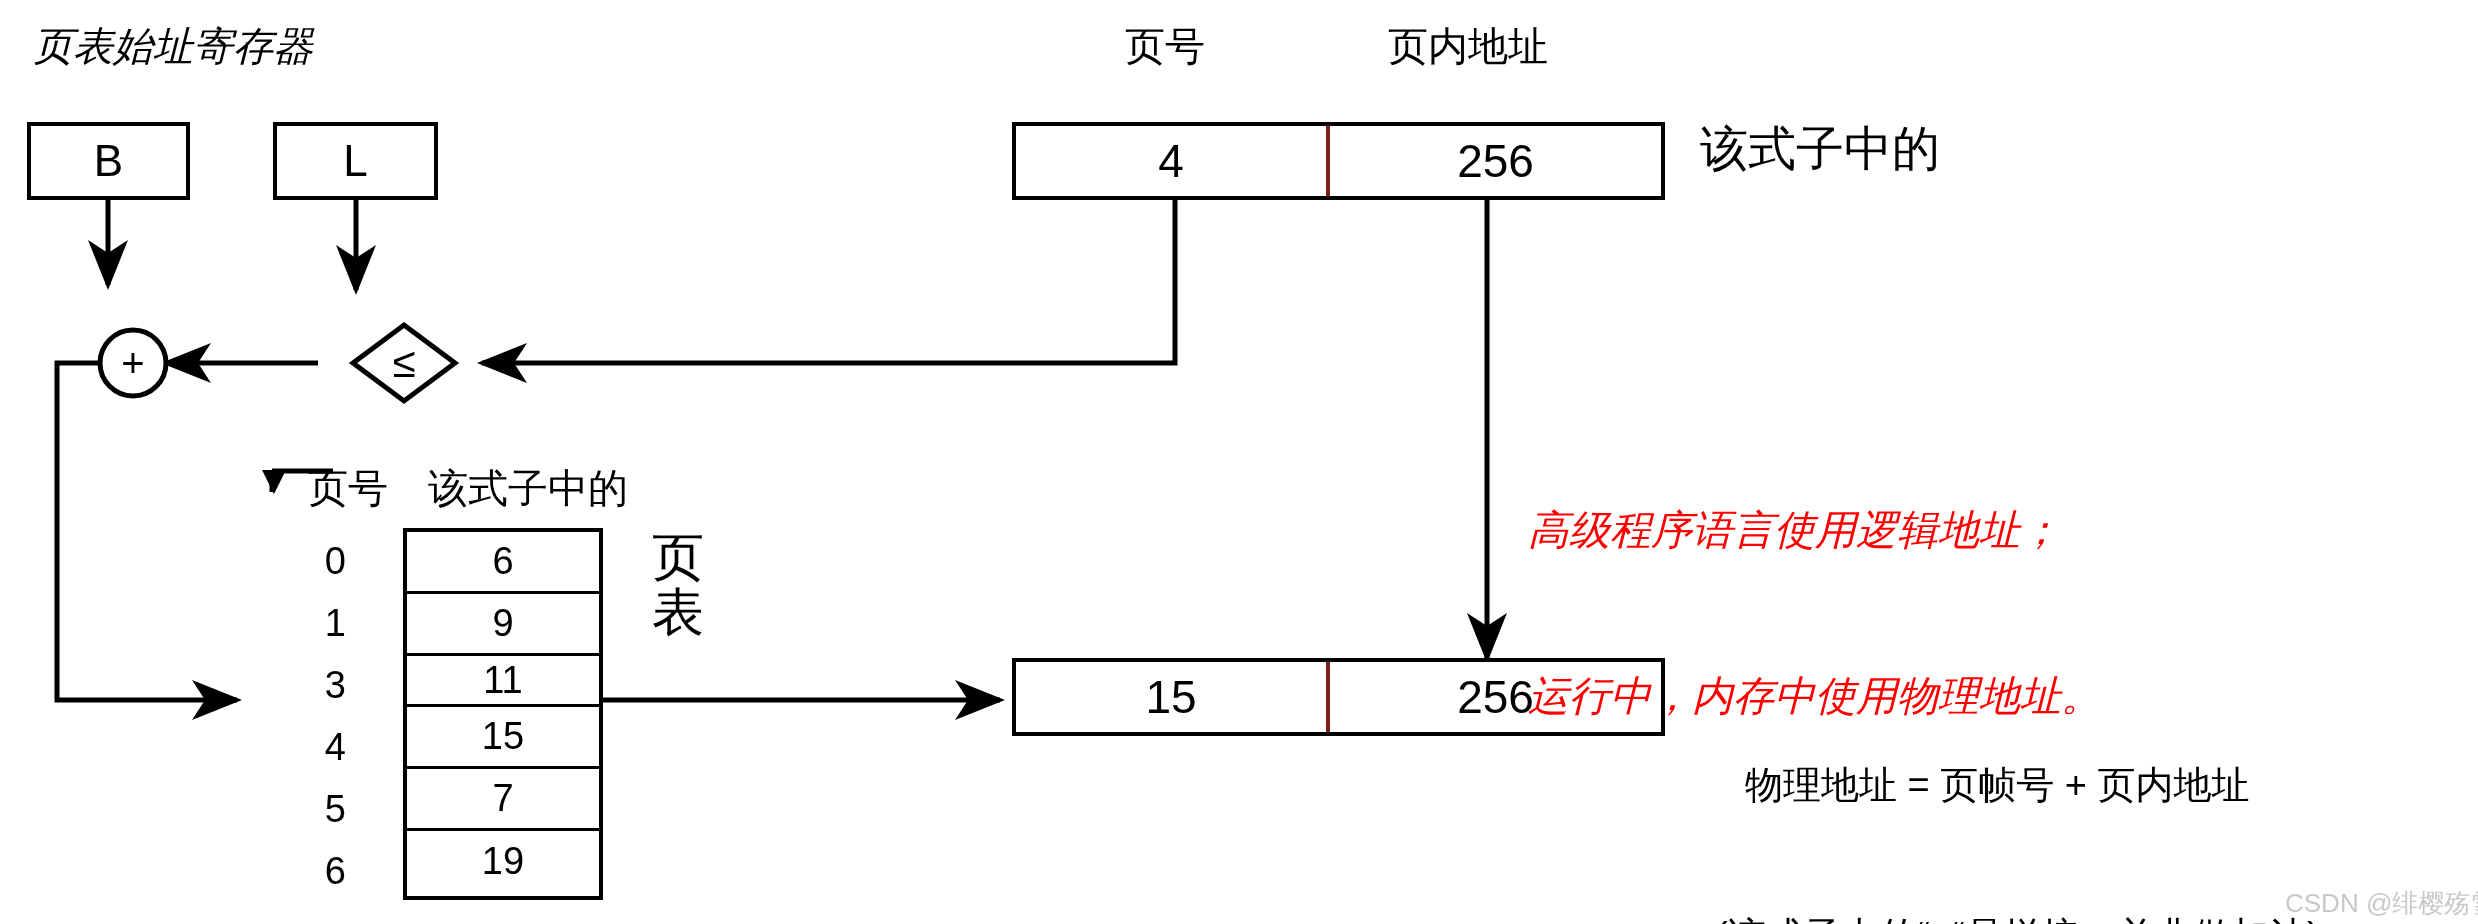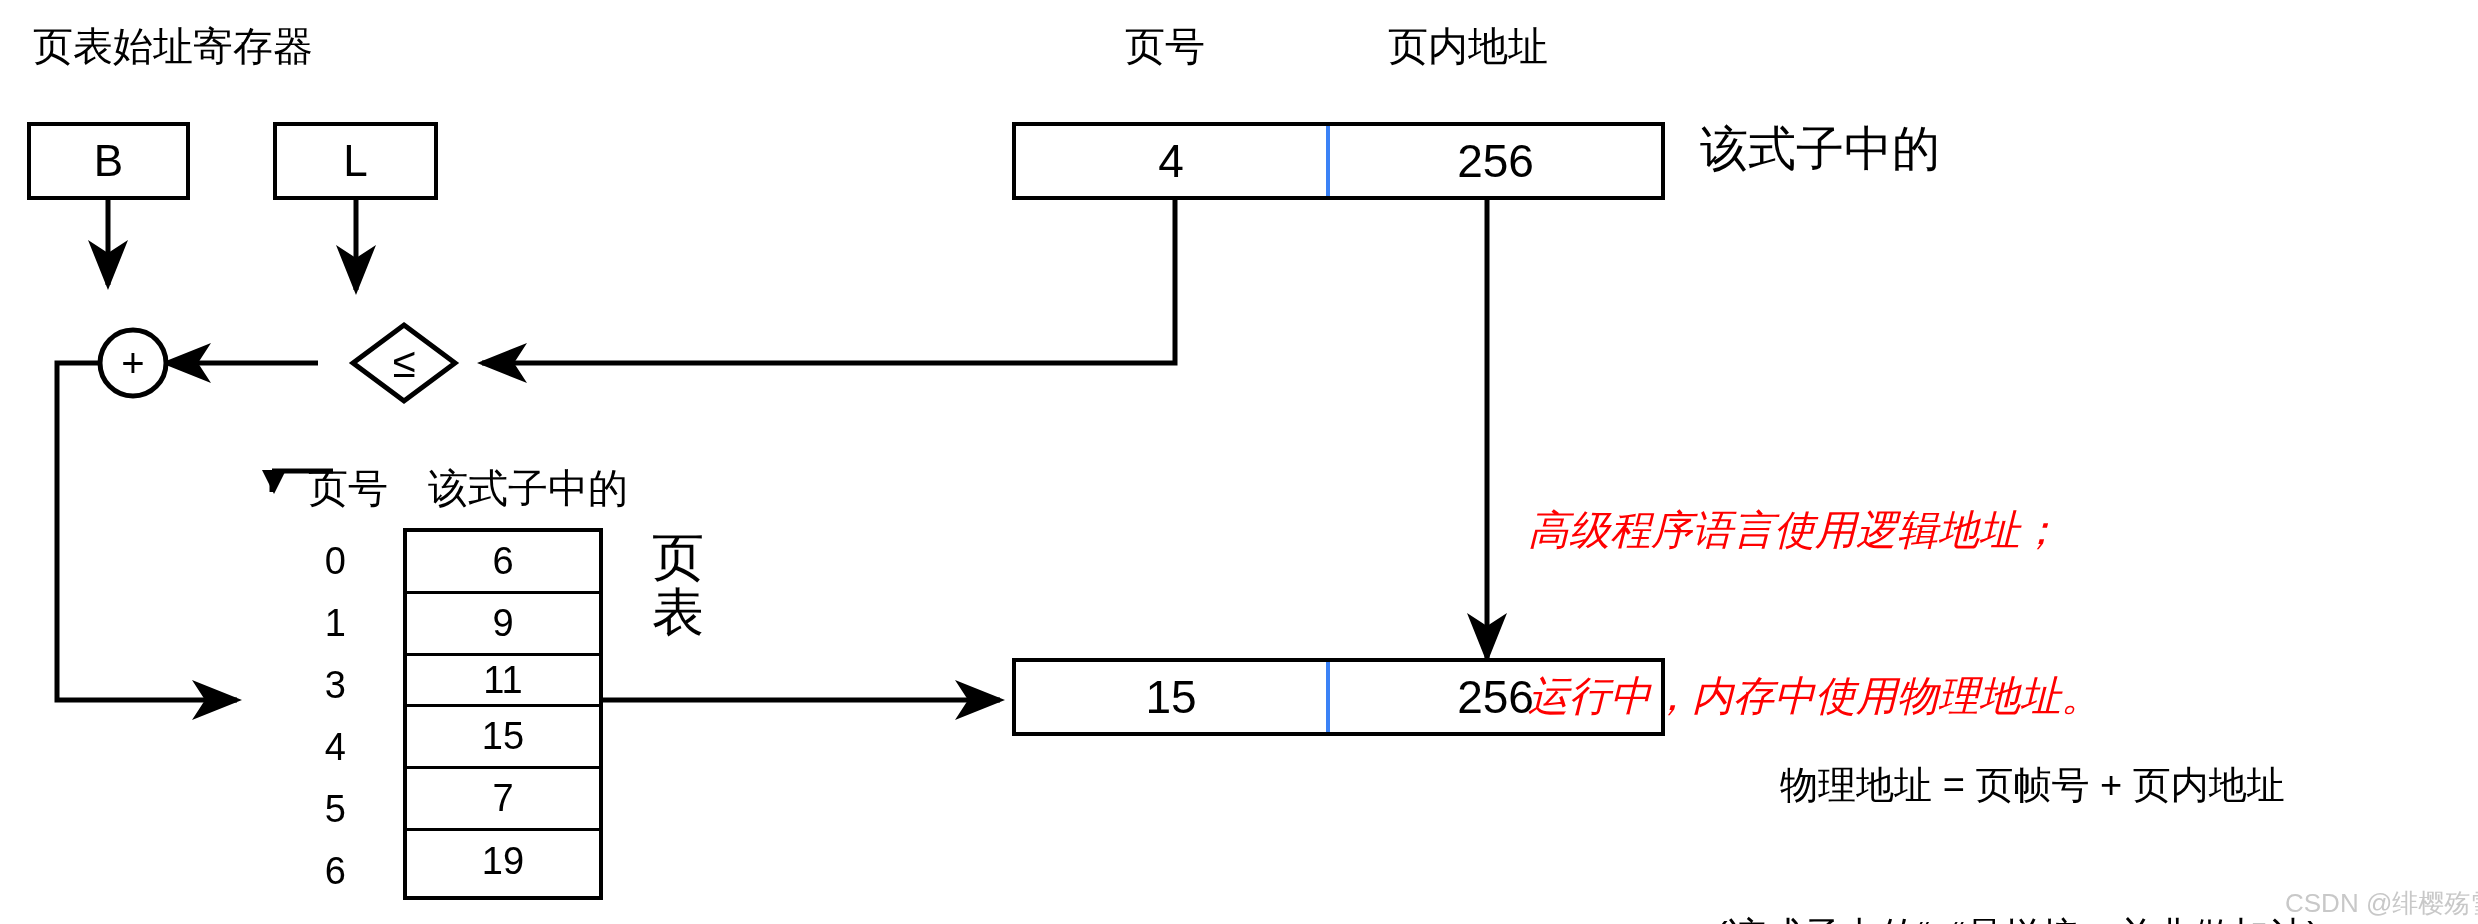--- a/index.html
+++ b/index.html
@@ -54,21 +54,21 @@
     align-items: stretch;
   }
   .addrcell {
     display: flex;
     align-items: center;
     justify-content: center;
     font-size: 46px;
     box-sizing: border-box;
   }
   .addrcell.second {
-    border-left: 4px solid #3b82f6;
+    border-left: 4px solid #7f1d1d;
   }
   .ptable {
     position: absolute;
     box-sizing: border-box;
     border: 4px solid #000;
     background: #fff;
   }
   .prow {
     box-sizing: border-box;
     display: flex;
@@ -168,21 +168,21 @@
 
     <g>
       <circle cx="133" cy="363" r="33" fill="#fff" stroke="#000" stroke-width="5"></circle>
     </g>
 
     <g>
       <path d="M404,325 L455,363 L404,401 L353,363 z" fill="#fff" stroke="#000" stroke-width="5"></path>
     </g>
   </svg>
 
-  <div class="lbl cap" style="left:33px; top:26px;">页表始址寄存器</div>
+  <div class="lbl cap" style="left:33px; top:26px;font-style:italic;">页表始址寄存器</div>
 
 
   <div class="regbox" style="left:27px; top:122px; width:163px; height:78px;">
     <span>B</span>
   </div>
 
   <div class="regbox" style="left:273px; top:122px; width:165px; height:78px;">
     <span>L</span>
   </div>
 
@@ -254,19 +254,19 @@
       <span>256</span>
     </div>
   </div>
 
   <div class="note-red" style="left:1528px; top:392px;">
     <div>高级程序语言使用逻辑地址；</div>
     <div>运行中，内存中使用物理地址。</div>
   </div>
 
   <div class="note-black" style="left:1715px; top:660px;">
-    <div style="padding-left:30px;text-align:center;">物理地址 = 页帧号 + 页内地址</div>
+    <div style="padding-left:30px;">物理地址 = 页帧号 + 页内地址</div>
     <div>(该式子中的“+“是拼接，并非做加法)</div>
   </div>
 
   <div class="watermark" style="left:2285px; top:886px;">CSDN @绯樱殇雪</div>
 
 </div>
 
 </body></html>

